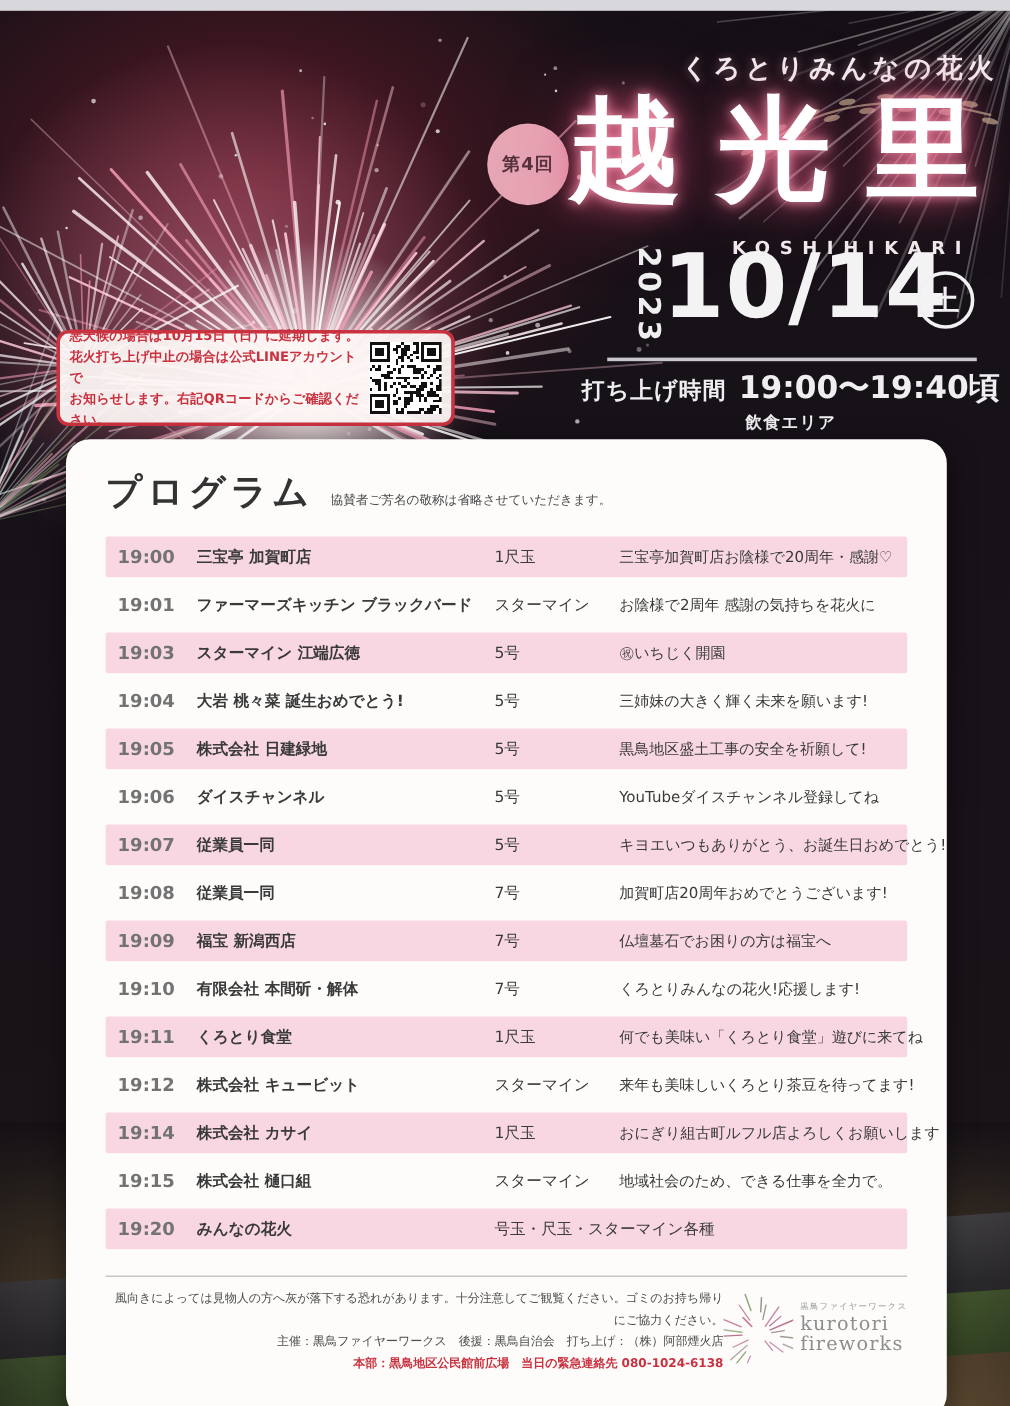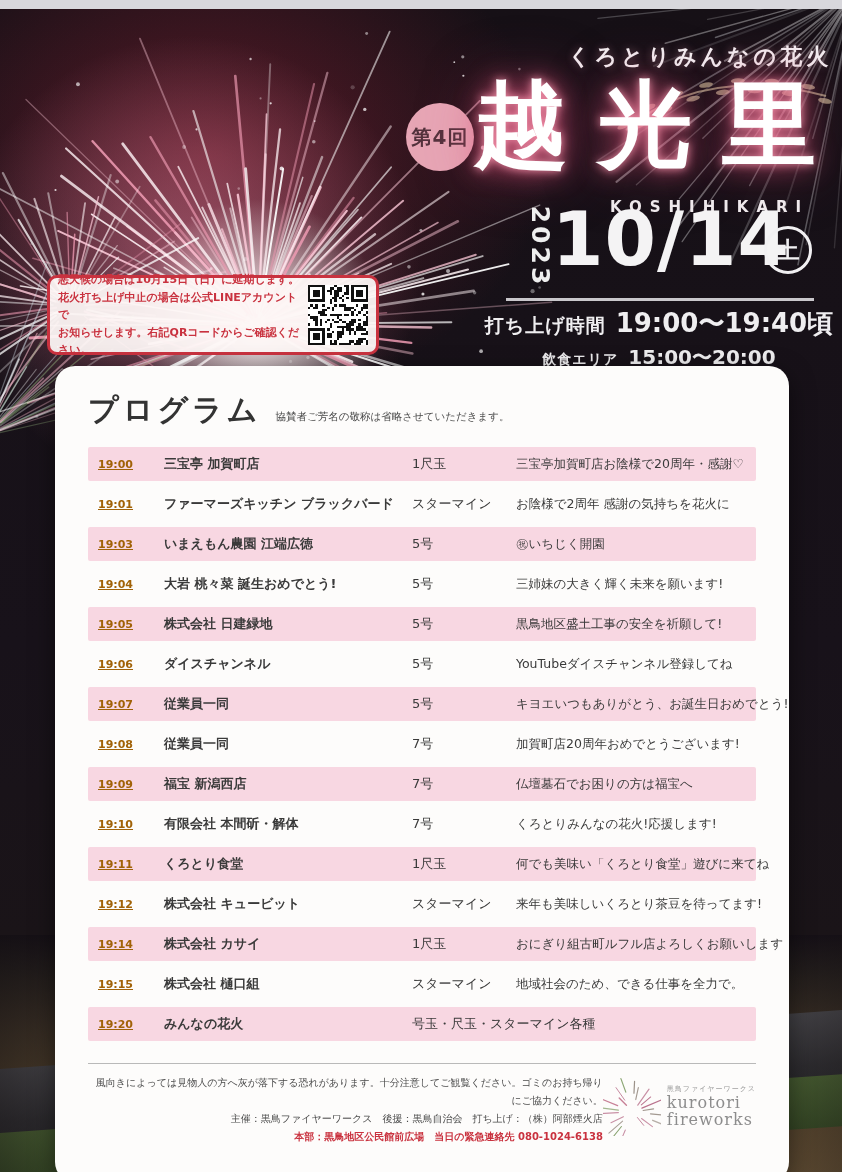--- a/index.html
+++ b/index.html
@@ -19,21 +19,21 @@
   .grass{position:absolute;left:-70px;top:168px;width:1000px;height:52px;transform:rotate(-4deg);
     background:linear-gradient(180deg,#5d7d3f 0%,#44602e 100%);}
   .land-shade{position:absolute;inset:0;
     background:linear-gradient(90deg,rgba(18,14,16,.55) 0%,rgba(18,14,16,0) 22%,rgba(18,14,16,0) 78%,rgba(18,14,16,.45) 100%);}
 
   
   .subtitle{position:absolute;top:42px;left:568px;width:276px;text-align:left;color:#f3eef1;
     font-size:22px;font-weight:bold;letter-spacing:4px;z-index:2;text-shadow:0 0 8px rgba(255,180,200,.4);}
   .rice{position:absolute;left:598px;top:56px;z-index:2;opacity:.85;}
   .badge{position:absolute;left:406px;top:103px;width:68px;height:68px;border-radius:50%;background:#e7a6b5;
-    display:flex;align-items:center;justify-content:center;color:#53323c;font-size:20px;font-weight:bold;
+    display:flex;align-items:center;justify-content:center;color:#53323c;font-size:15px;font-weight:bold;
     letter-spacing:1px;z-index:3;}
   .title{position:absolute;left:474px;top:62px;z-index:3;white-space:nowrap;color:#fff;
     font-family:"DejaVu Serif","Liberation Serif",serif;font-weight:bold;font-size:94px;letter-spacing:30px;
     text-shadow:0 0 10px rgba(250,150,175,.95),0 0 26px rgba(232,92,130,.85),0 0 60px rgba(210,60,110,.6);}
   .romaji{position:absolute;left:610px;top:198px;z-index:3;color:#efe9ec;font-size:15px;font-weight:bold;letter-spacing:8px;}
   .year{position:absolute;left:500px;top:232px;z-index:3;color:#efefef;font-size:25px;font-weight:bold;
     letter-spacing:3px;transform:rotate(90deg);}
   .bigdate{position:absolute;left:552px;top:196px;z-index:3;color:#f4f3f4;font-size:74px;font-weight:bold;letter-spacing:1px;}
   .daycircle{position:absolute;left:764px;top:226px;width:42px;height:42px;border:3px solid #f1f0f2;border-radius:50%;
     display:flex;align-items:center;justify-content:center;color:#f1f0f2;font-size:23px;font-weight:bold;z-index:3;}
@@ -56,21 +56,21 @@
   
   .card{position:absolute;left:55px;top:366px;width:734px;height:816px;background:#fdfcfb;border-radius:20px;z-index:5;
     box-shadow:0 8px 24px rgba(0,0,0,.5);padding:20px 33px 0;box-sizing:border-box;}
   .prog-head{display:flex;align-items:baseline;gap:14px;margin:4px 0 16px;}
   .prog-title{font-size:30px;font-weight:bold;color:#333;letter-spacing:4px;}
   .prog-note{font-size:10.5px;color:#4a4a4a;}
   .rows{display:flex;flex-direction:column;gap:6px;}
   .row{display:grid;grid-template-columns:56px 238px 94px 1fr;column-gap:10px;align-items:center;height:34px;
     padding:0 10px;color:#3a3a3a;border-radius:2px;}
   .row.pink{background:#f8d7e2;}
-  .row-time{font-size:11px;font-weight:bold;color:#a16207;text-decoration:underline;}
+  .row-time{font-size:15px;font-weight:bold;color:#737373;}
   .row-name{font-size:13px;font-weight:600;white-space:nowrap;}
   .row-size{font-size:13px;font-weight:400;white-space:nowrap;overflow:visible;}
   .row-msg{font-size:12.5px;white-space:nowrap;}
   .card-footer{margin-top:22px;border-top:1px solid #b9b9b9;padding-top:10px;display:flex;
     justify-content:space-between;align-items:flex-start;}
   .notes{font-size:10px;color:#4c4c4c;line-height:1.8;text-align:right;}
   .note-red{color:#c9323f;font-weight:bold;}
   .logo{display:flex;align-items:center;gap:6px;margin-top:4px;flex:none;}
   .logo-txt{display:flex;flex-direction:column;line-height:1.05;}
   .logo-small{font-size:7px;color:#9a9a9a;letter-spacing:1px;margin-bottom:2px;}
@@ -373,21 +373,20 @@
   <div class="year">2023</div>
   <div class="bigdate">10/14</div>
   <div class="daycircle">土</div>
   <div class="dateline"></div>
   <div class="timerow launch">
     <span class="lbl">打ち上げ時間</span>
     <span class="val">19:00〜19:40頃</span>
   </div>
   <div class="timerow food">
     <span class="lbl">飲食エリア</span>
-    <span class="val">15:00〜20:00</span>
   </div>
 
   <div class="notice">
     <div class="notice-text">
       <div>悪天候の場合は10月15日（日）に延期します。</div>
       <div>花火打ち上げ中止の場合は公式LINEアカウントで</div>
       <div>お知らせします。右記QRコードからご確認ください。</div>
     </div>
     <svg class="qr" id="qr" viewBox="0 0 25 25" shape-rendering="crispEdges">
         <rect x="0" y="0" width="25" height="25" fill="#fff"></rect>
@@ -599,21 +598,21 @@
 
   <div class="row">
     <span class="row-time">19:01</span>
     <span class="row-name">ファーマーズキッチン ブラックバード</span>
     <span class="row-size">スターマイン</span>
     <span class="row-msg">お陰様で2周年 感謝の気持ちを花火に</span>
   </div>
 
   <div class="row pink">
     <span class="row-time">19:03</span>
-    <span class="row-name">いまえもん農園 江端広徳</span>
+    <span class="row-name">スターマイン 江端広徳</span>
     <span class="row-size">5号</span>
     <span class="row-msg">㊗いちじく開園</span>
   </div>
 
   <div class="row">
     <span class="row-time">19:04</span>
     <span class="row-name">大岩 桃々菜 誕生おめでとう!</span>
     <span class="row-size">5号</span>
     <span class="row-msg">三姉妹の大きく輝く未来を願います!</span>
   </div>

